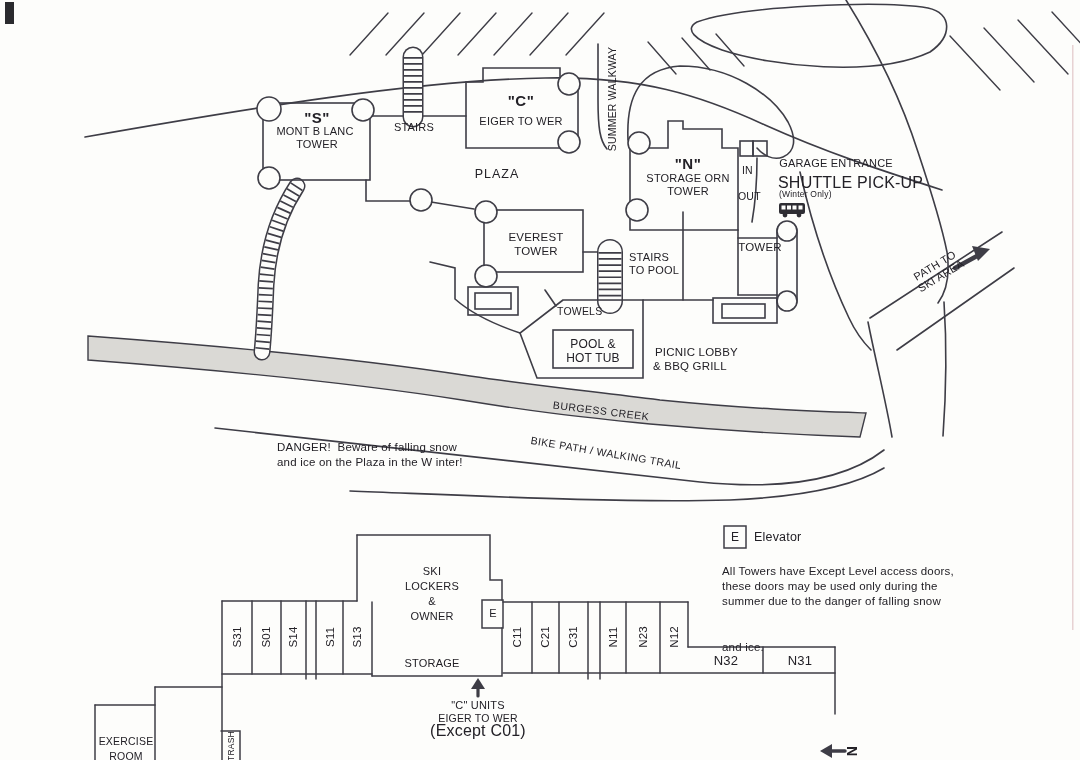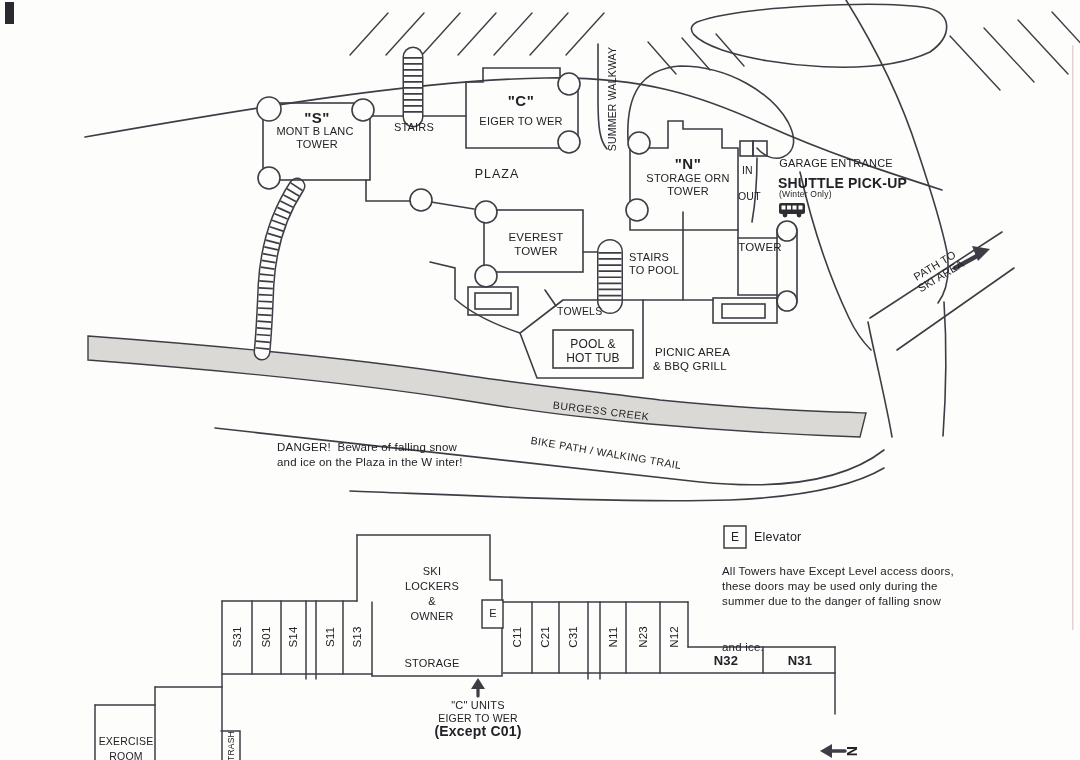--- a/index.html
+++ b/index.html
@@ -13,23 +13,23 @@
   .lbl{
     position:absolute;color:#232127;line-height:1.05;white-space:pre;
     transform-origin:center center;letter-spacing:.2px;
   }
   .c{transform:translate(-50%,-50%);} 
   .l{transform:translate(0,-50%);} 
   .r90{transform:translate(-50%,-50%) rotate(-90deg);} 
   .rot7{transform:translate(-50%,-50%) rotate(7deg);} 
   .rot9{transform:translate(-50%,-50%) rotate(9.5deg);} 
   .rot31{transform:translate(-50%,-50%) rotate(-31deg);text-align:center;} 
-  .fs8{font-size:8.5px;} .fs10{font-size:14px;font-weight:bold;} .fs105{font-size:10.5px;}
+  .fs8{font-size:8.5px;} .fs10{font-size:16px;} .fs105{font-size:10.5px;}
   .fs11{font-size:11px;} .fs115{font-size:11.5px;} .fs12{font-size:12px;}
-  .fs125{font-size:12.5px;} .fs13{font-size:13px;font-weight:bold;} .fs14{font-size:14px;}
+  .fs125{font-size:12.5px;} .fs13{font-size:13px;} .fs14{font-size:14px;}
   .fs15{font-size:15px;font-weight:bold;letter-spacing:.5px;}
 </style>
 </head>
 <body>
 
 <div id="stage">
 
 <svg width="1080" height="760" viewBox="0 0 1080 760">
   <g stroke="#3e3d46" stroke-width="1.6" fill="none" stroke-linecap="round">
 
@@ -236,21 +236,21 @@
 <div class="lbl l fs10" style="left:778px;top:183px">SHUTTLE PICK-UP</div>
 <div class="lbl l fs8" style="left:779px;top:194px">(Winter Only)</div>
 <div class="lbl c fs115" style="left:760px;top:247px">TOWER</div>
 <div class="lbl c fs115" style="left:536px;top:237px">EVEREST</div>
 <div class="lbl c fs115" style="left:536px;top:251px">TOWER</div>
 <div class="lbl l fs11" style="left:629px;top:258px">STAIRS</div>
 <div class="lbl l fs11" style="left:629px;top:271px">TO POOL</div>
 <div class="lbl l fs105" style="left:557px;top:312px">TOWELS</div>
 <div class="lbl c fs12" style="left:593px;top:344px">POOL &amp;</div>
 <div class="lbl c fs12" style="left:593px;top:358px">HOT TUB</div>
-<div class="lbl l fs115" style="left:655px;top:352px">PICNIC AREA</div>
+<div class="lbl l fs115" style="left:655px;top:352px">PICNIC LOBBY</div>
 <div class="lbl l fs115" style="left:653px;top:366px">&amp; BBQ GRILL</div>
 <div class="lbl rot31 fs11" style="left:938px;top:271px"><span>PATH TO</span><br><span>SKI AREA</span></div>
 <div class="lbl rot7 fs105" style="left:601px;top:411px;letter-spacing:.5px">BURGESS CREEK</div>
 <div class="lbl rot9 fs105" style="left:606px;top:453px;letter-spacing:.4px">BIKE PATH / WALKING TRAIL</div>
 <div class="lbl l fs115" style="left:277px;top:447px">DANGER!  Beware of falling snow</div>
 <div class="lbl l fs115" style="left:277px;top:462px">and ice on the Plaza in the W inter!</div>
 
 <div class="lbl c fs11" style="left:432px;top:572px">SKI</div>
 <div class="lbl c fs11" style="left:432px;top:587px">LOCKERS</div>
 <div class="lbl c fs11" style="left:432px;top:602px">&amp;</div>

